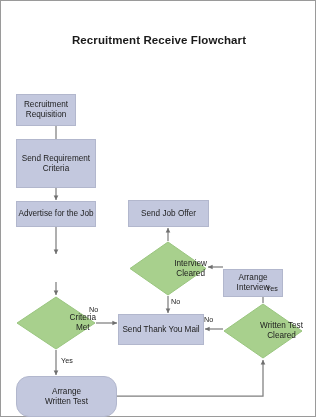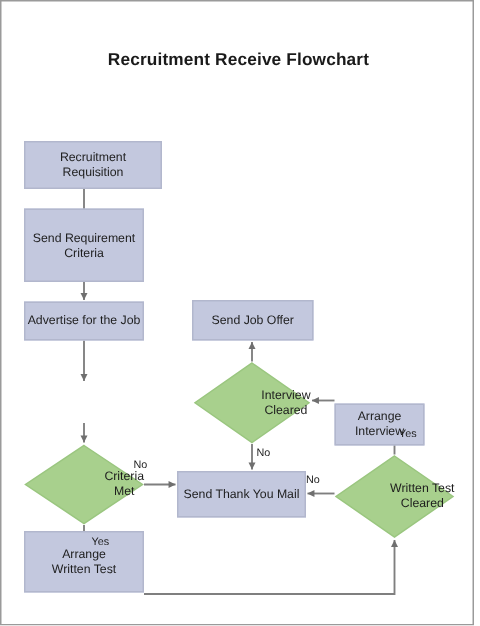--- a/index.html
+++ b/index.html
@@ -45,40 +45,40 @@
       <path d="M55,349 L55,374"></path>
       <path d="M222,328 L204,328"></path>
       <path d="M262,302 L262,281"></path>
       <path d="M222,266 L207,266"></path>
       <path d="M167,295 L167,312"></path>
       <path d="M167,240 L167,227"></path>
       <path d="M95,395 L262,395 L262,359"></path>
     </g>
   </svg>
 
-  <div class="node pbox" style="left:15px;top:93px;width:92px;height:32px;">
+  <div class="node pbox" style="left:15px;top:93px;width:60px;height:32px;">
     <span>
       <span>Recruitment</span><br>
       <span>Requisition</span>
     </span>
   </div>
 
   <div class="node pbox" style="left:15px;top:138px;width:80px;height:49px;">
     <span>
       <span>Send Requirement</span><br>
       <span>Criteria</span>
     </span>
   </div>
 
   <div class="node pbox" style="left:15px;top:200px;width:80px;height:26px;">
     <span>Advertise for the Job</span>
   </div>
 
 
-  <div class="node pbox" style="left:15px;top:353px;width:80px;height:41px;">
+  <div class="node pbox" style="left:15px;top:375px;width:101px;height:41px;border-radius:13px;">
     <span>
       <span>Arrange</span><br>
       <span>Written Test</span>
     </span>
   </div>
 
   <div class="node pbox" style="left:127px;top:199px;width:81px;height:27px;">
     <span>Send Job Offer</span>
   </div>
 

